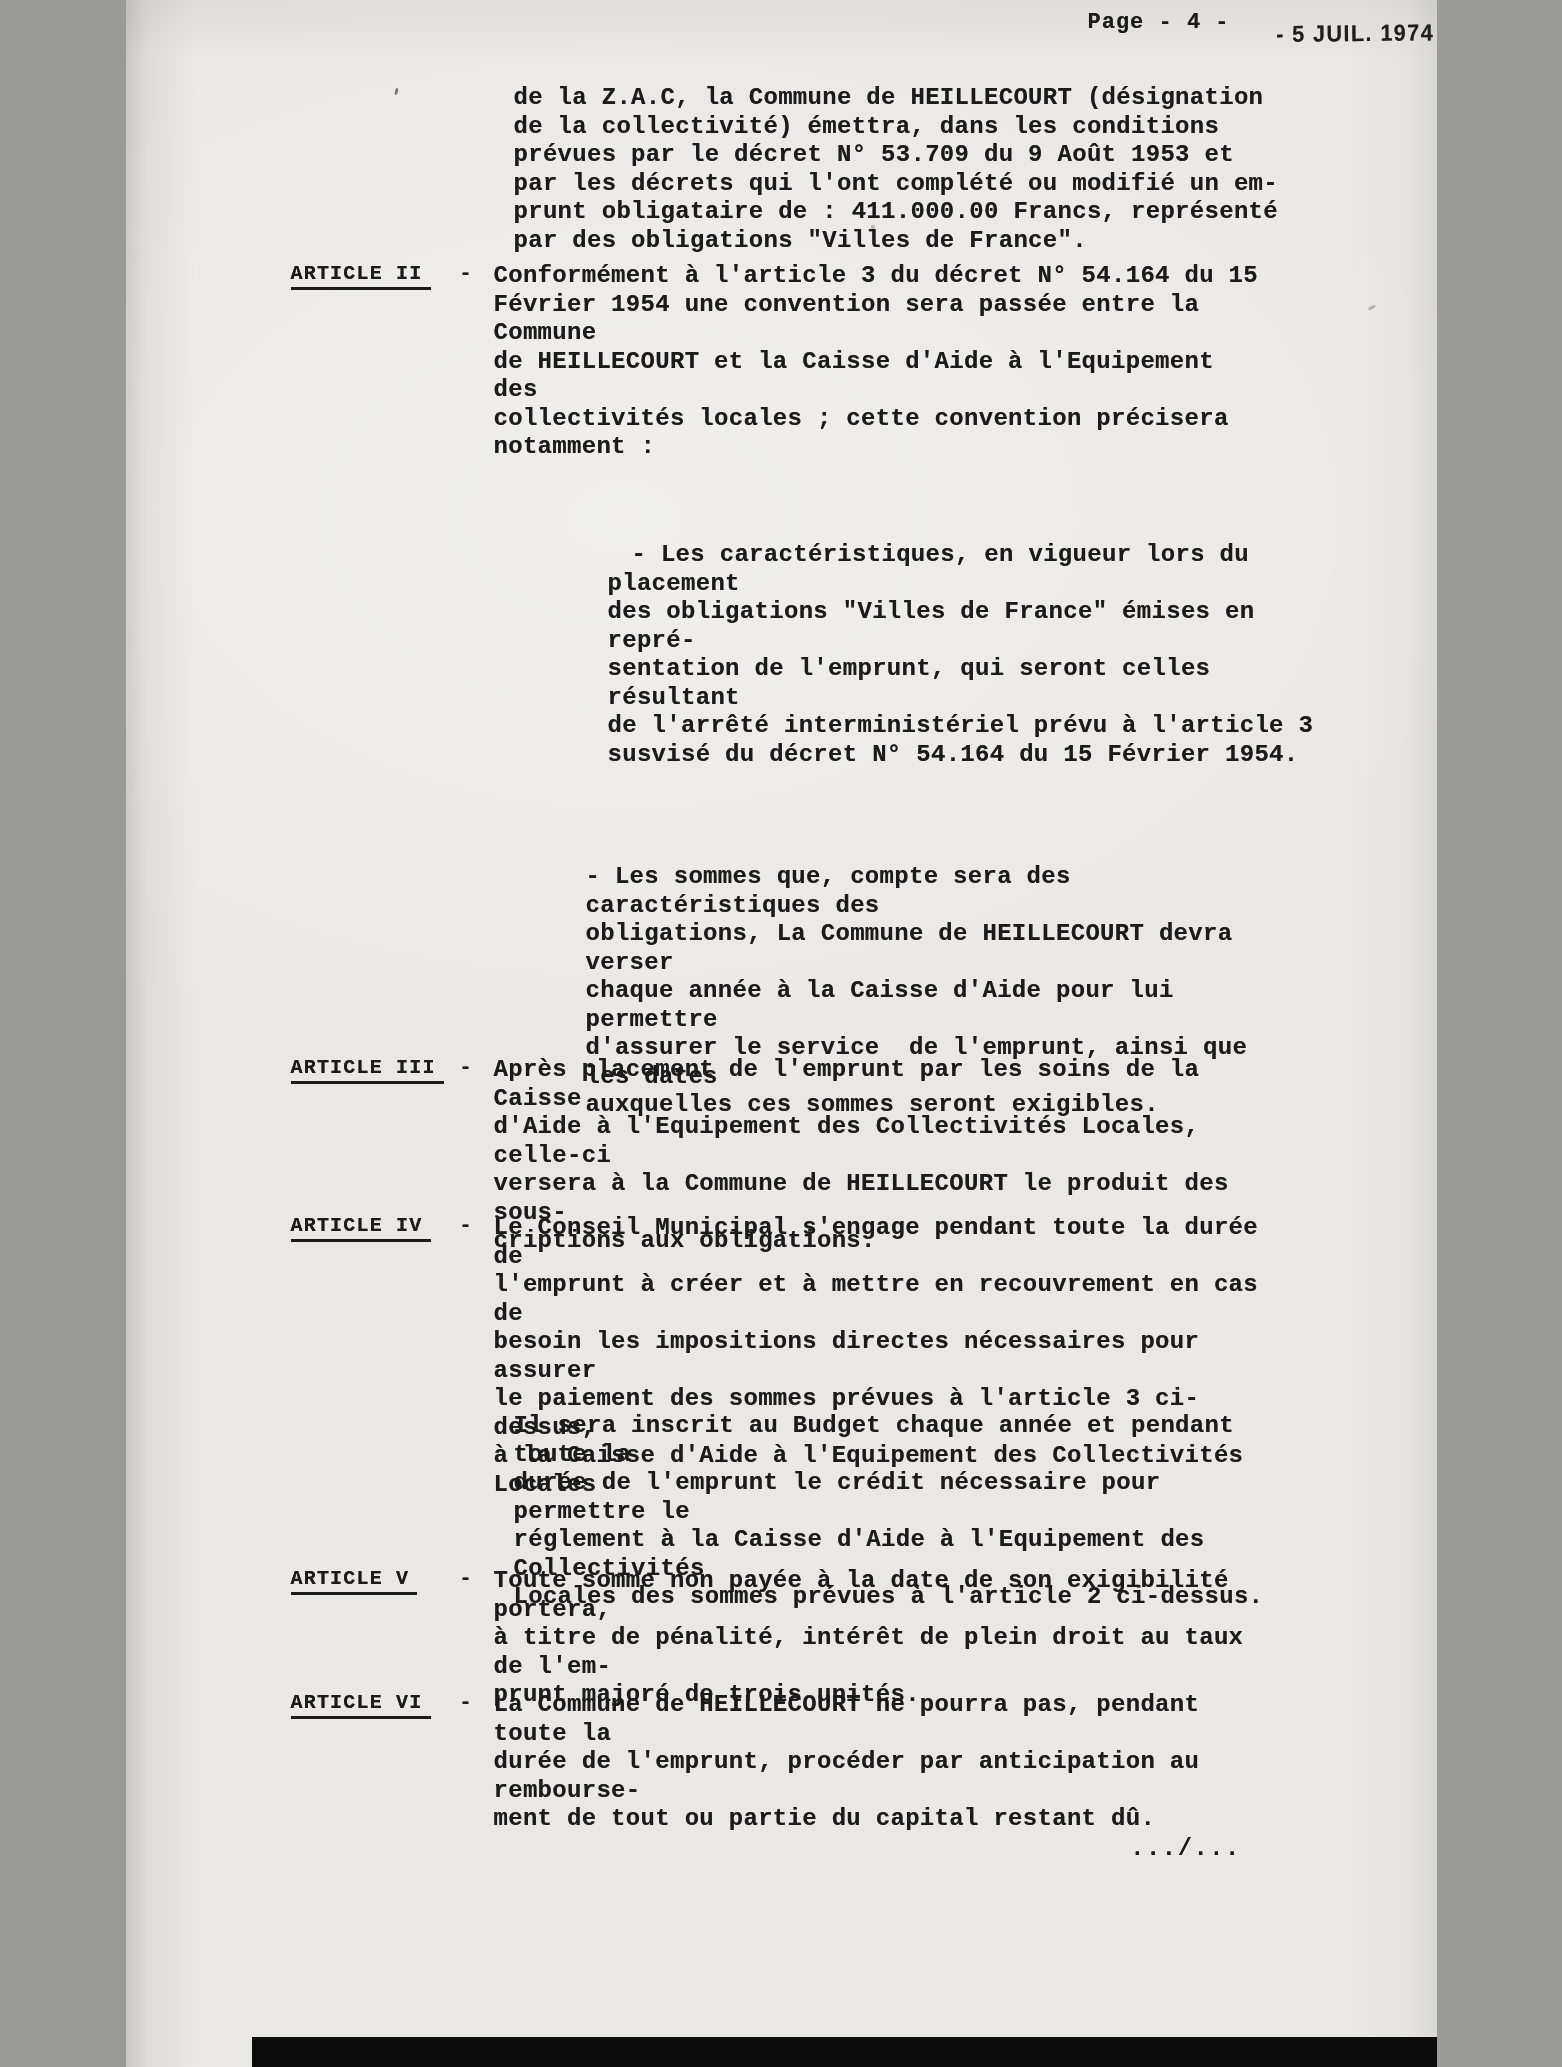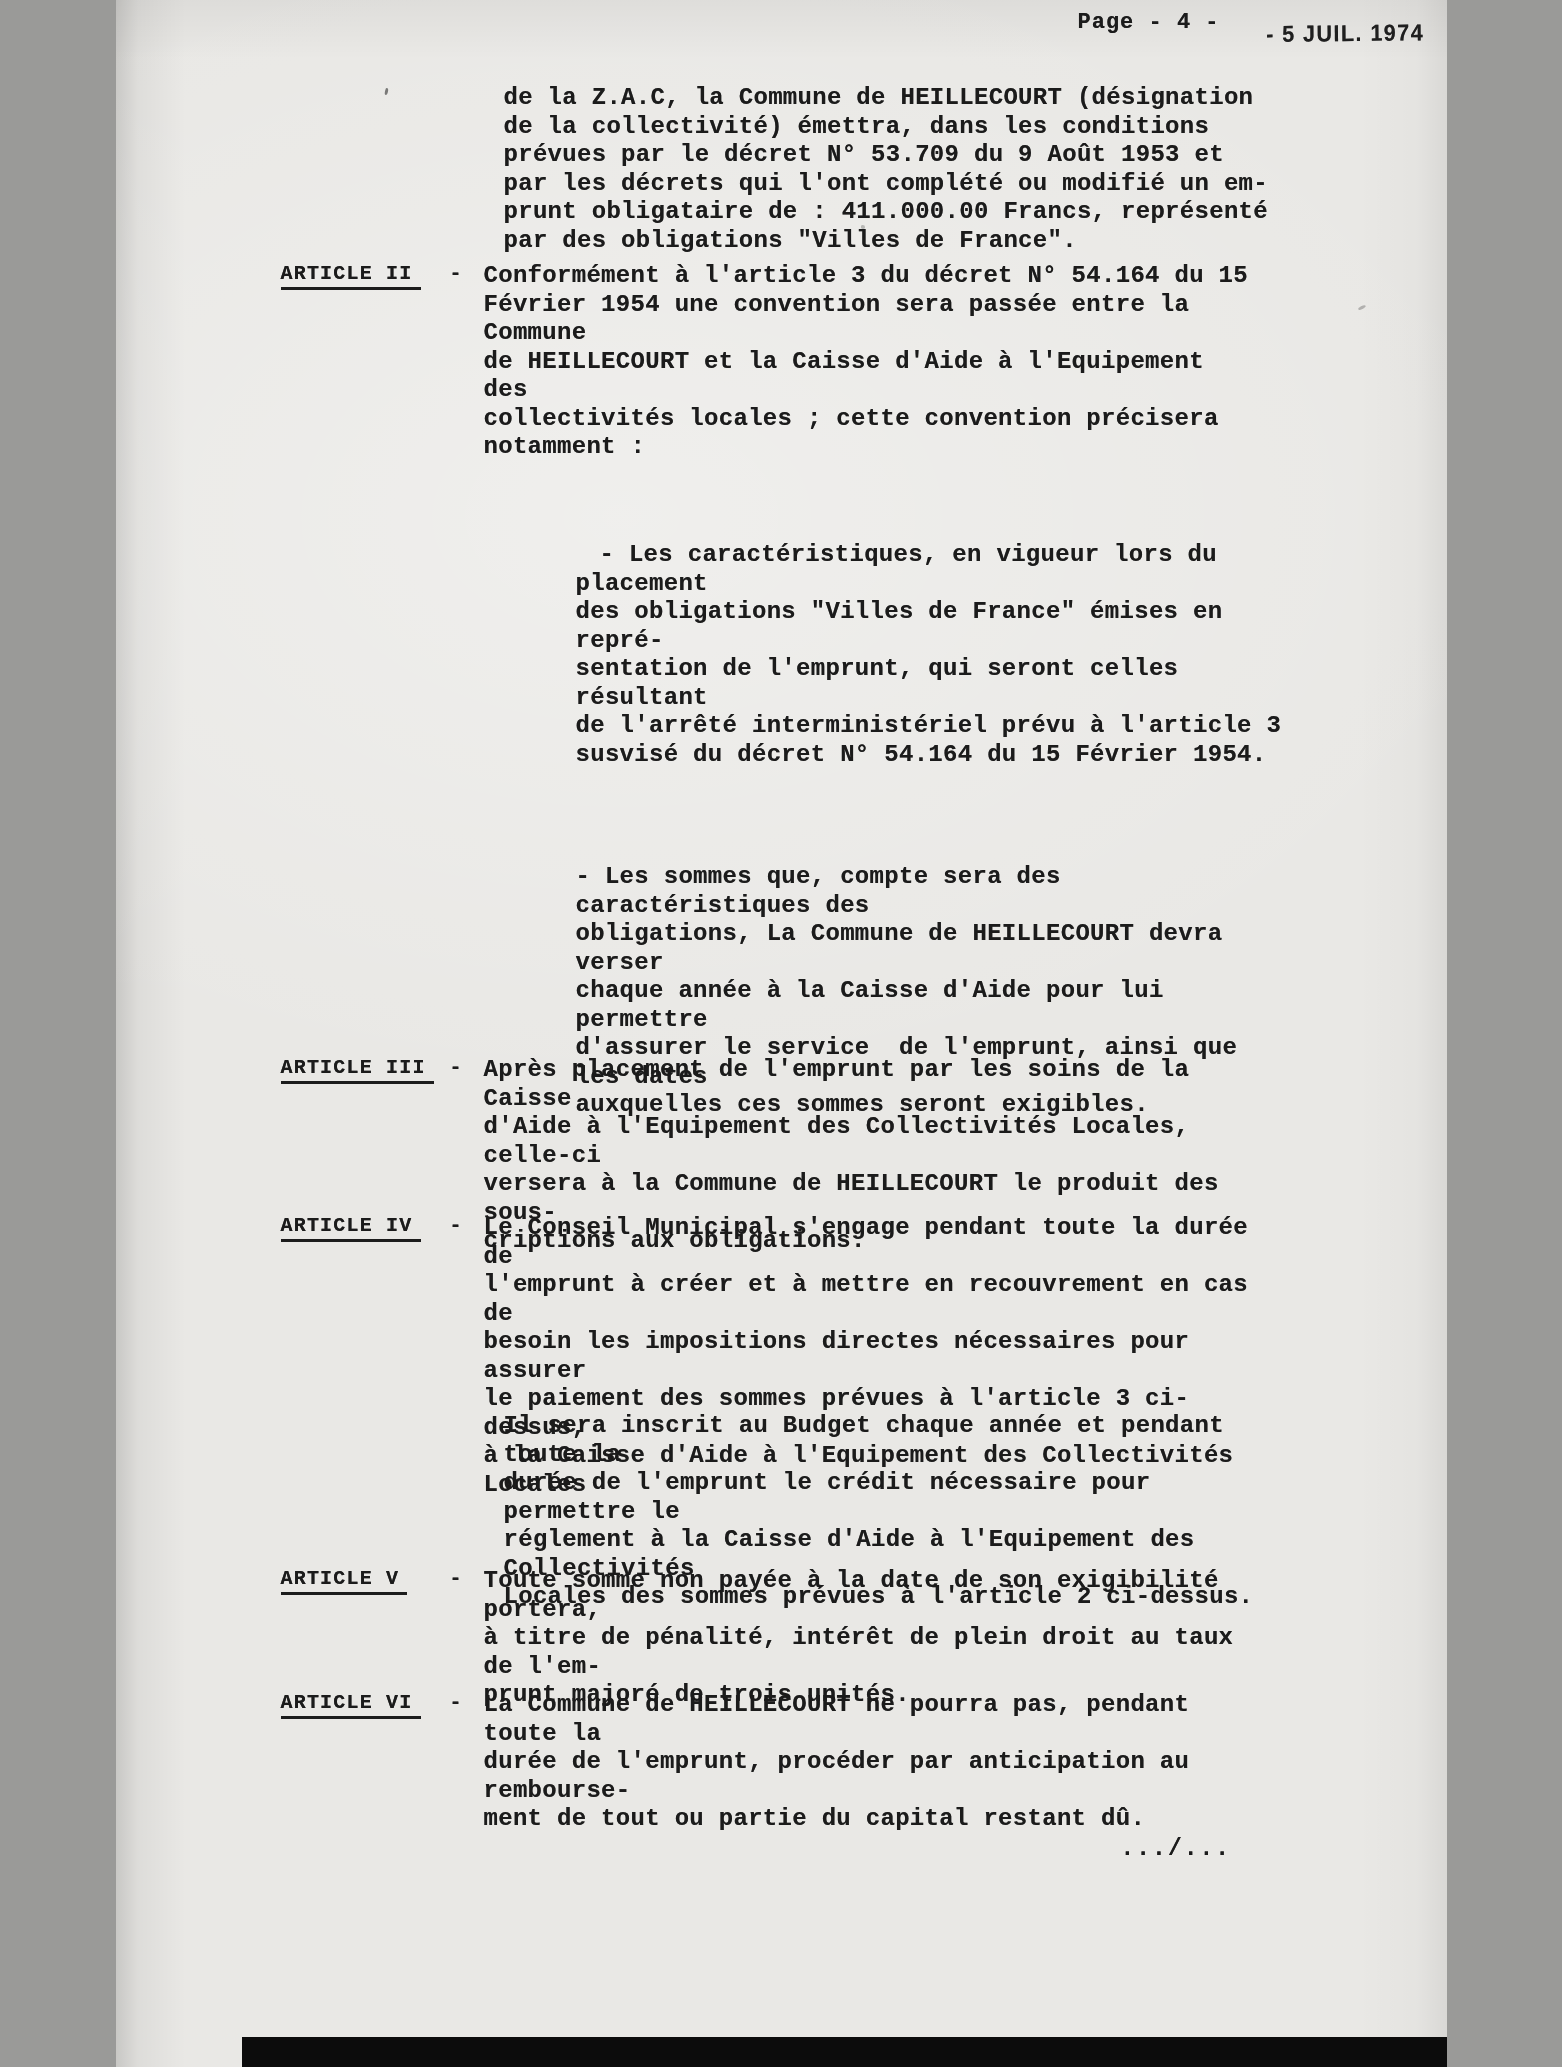--- a/index.html
+++ b/index.html
@@ -10,21 +10,20 @@
     margin: 0 auto;
     overflow: hidden;
     background:
       radial-gradient(1400px 900px at 38% 25%, rgba(255,255,255,0.30), transparent 65%),
       linear-gradient(90deg, rgba(0,0,0,0.14) 0px, rgba(0,0,0,0.05) 22px, rgba(0,0,0,0.0) 70px),
       linear-gradient(270deg, rgba(0,0,0,0.07) 0px, rgba(0,0,0,0.02) 30px, rgba(0,0,0,0.0) 90px),
       linear-gradient(180deg, rgba(0,0,0,0.05) 0px, rgba(0,0,0,0.0) 60px),
       #e9e8e5;
     font-family: "Liberation Mono", "DejaVu Sans Mono", monospace;
     color: #1b1b1b;
-    padding-left: 20px;
   }
   .typewriter {
     font-size: 24px;
     line-height: 28.5px;
     font-weight: 700;
     letter-spacing: 0.3px;
     white-space: pre-wrap;
     text-shadow: 0 0 0.5px rgba(20,20,20,0.55);
   }
   .block { position: absolute; }
@@ -59,21 +58,21 @@
     text-shadow: 0 0 0.6px rgba(0,0,0,0.7);
   }
   .article-dash {
     position: absolute; left: 334px; top: 0;
     font-size: 20px; font-weight: 700;
     text-shadow: 0 0 0.6px rgba(0,0,0,0.7);
   }
   .article-body { position: absolute; left: 368px; top: 0; width: 770px; }
   .intro { left: 388px; top: 84px; width: 770px; }
   .bullet { left: 460px; width: 720px; }
-  .bullet-1 { top: 541px; text-indent: 24px; }
+  .bullet-1 { top: 541px; text-indent: 24px; margin-left: 22px; }
   .bullet-2 { top: 737px; }
   .bullet-3 { top: 863px; }
   .body2-iv { left: 388px; top: 1412px; width: 790px; }
   .footer-mark {
     position: absolute; left: 1005px; top: 1836px;
     font-size: 23px; font-weight: 700;
     letter-spacing: 2px;
     text-shadow: 0 0 0.6px rgba(0,0,0,0.7);
   }
   .bottom-bar {

